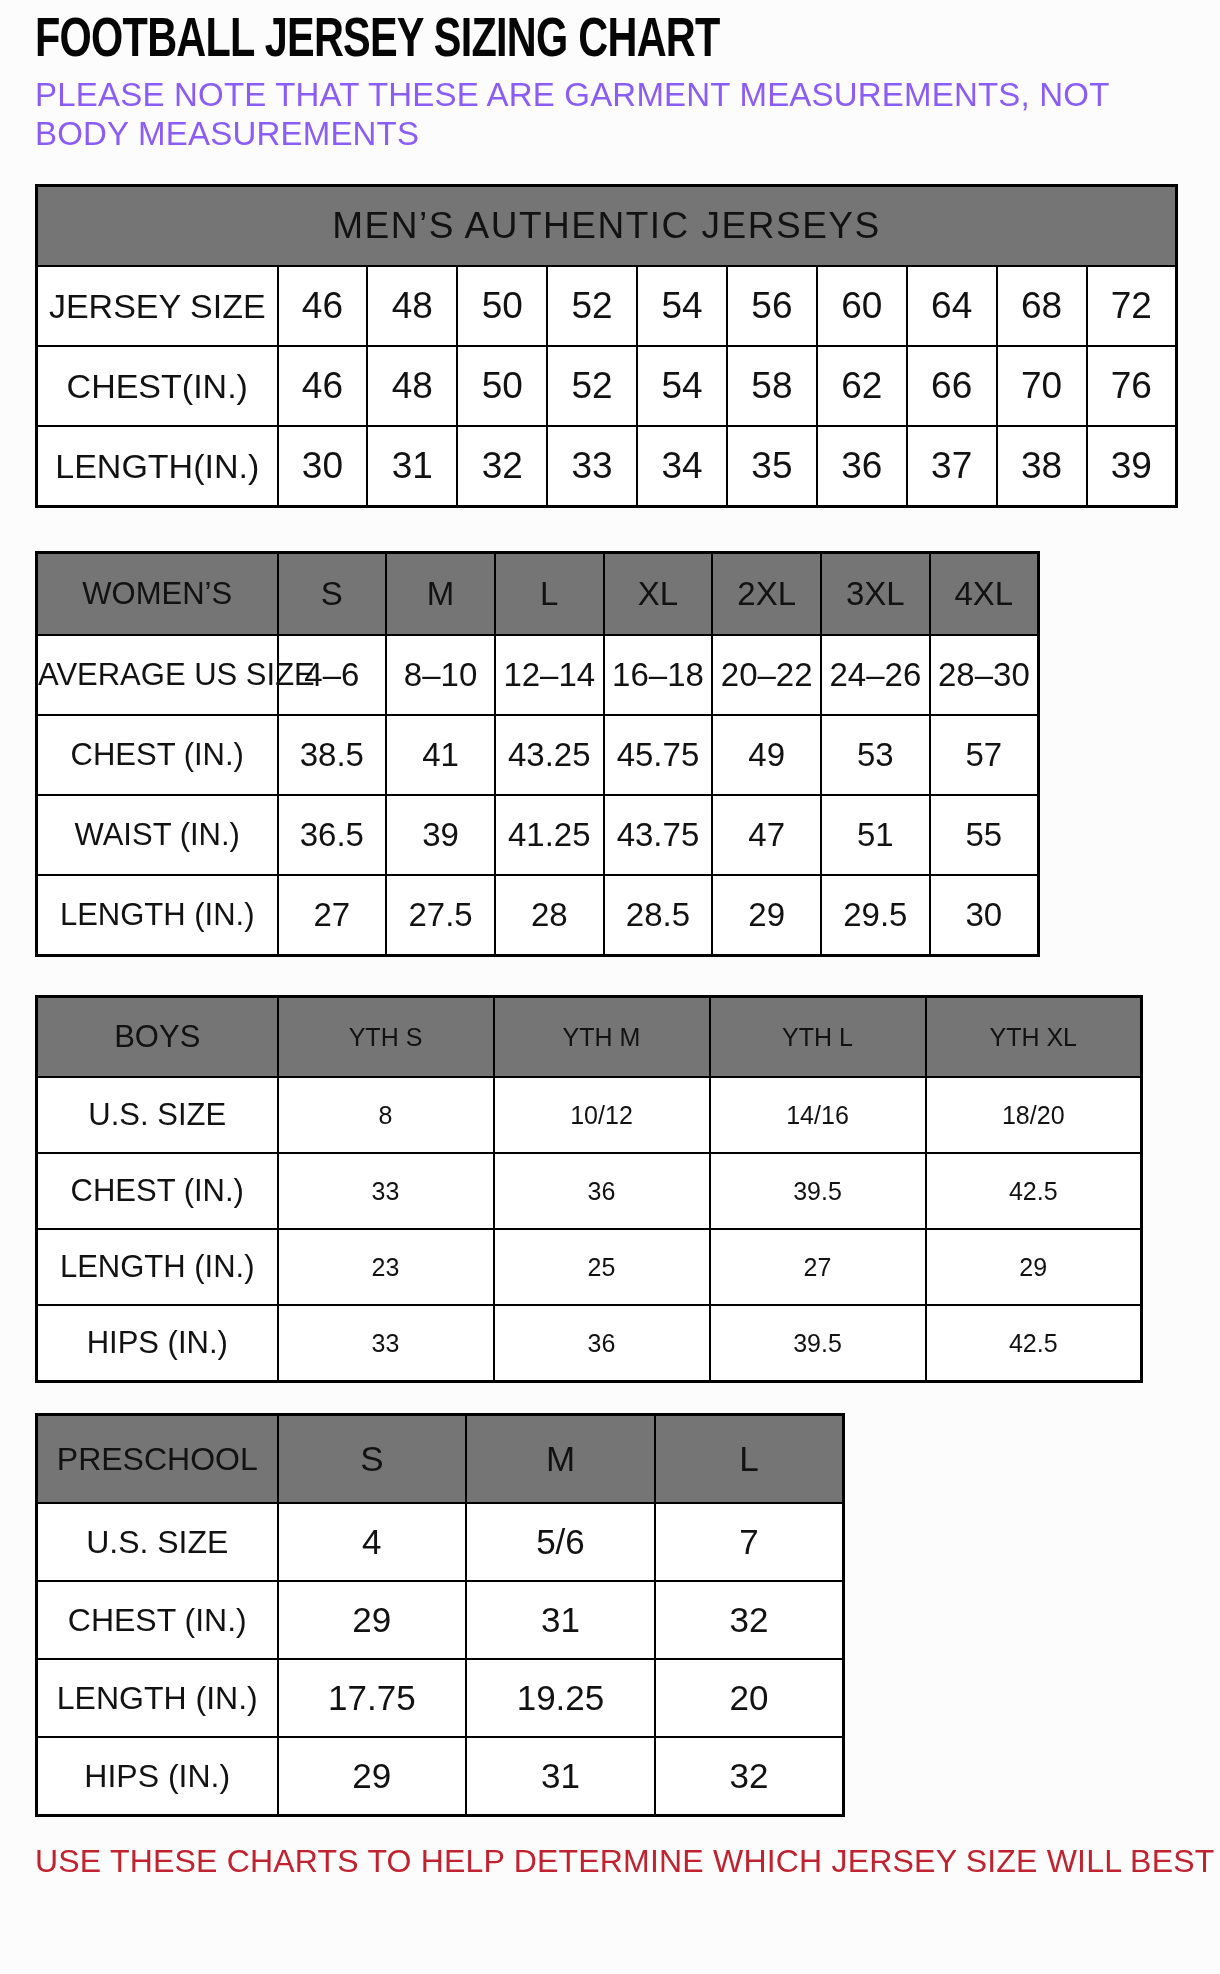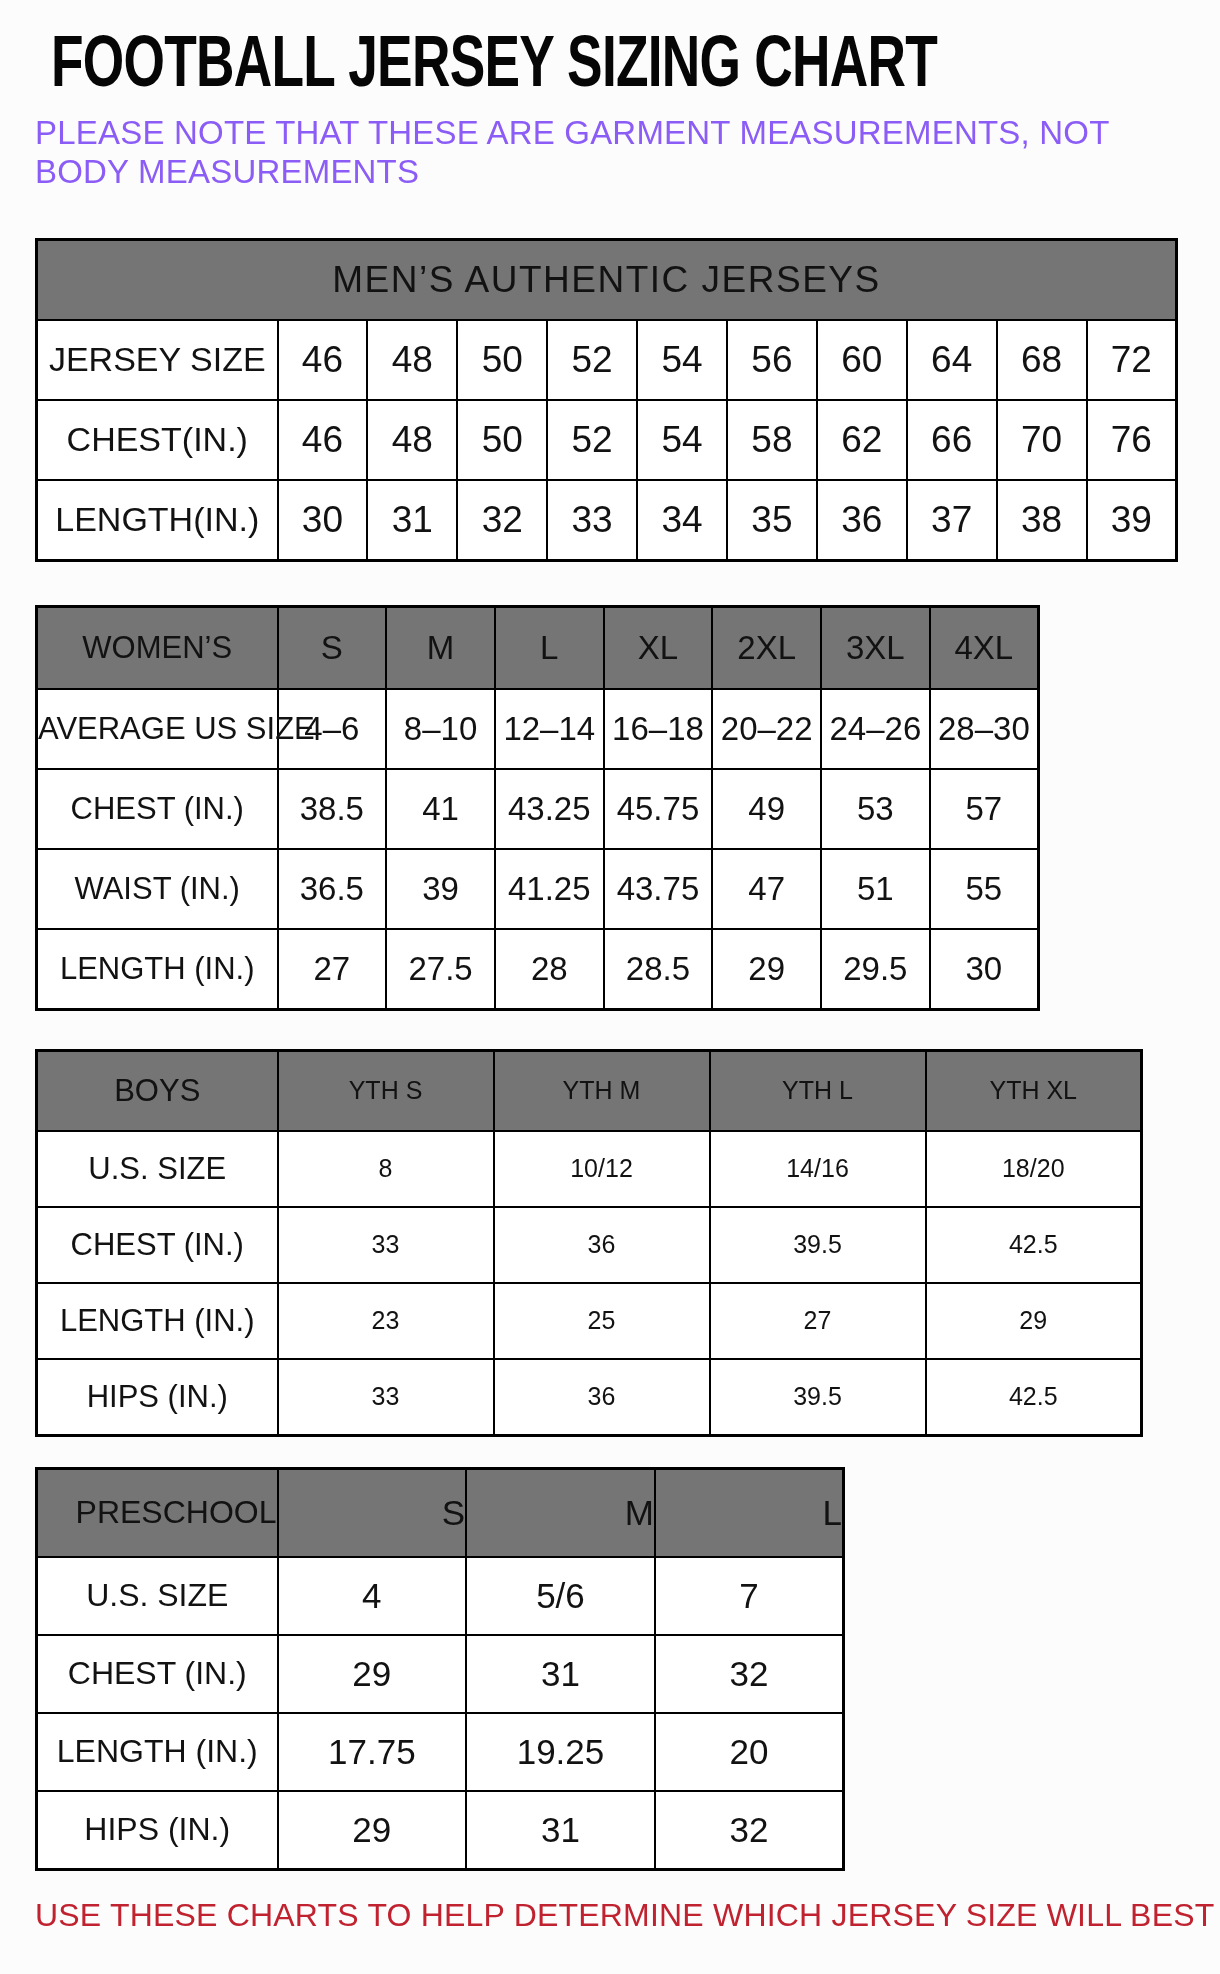--- a/index.html
+++ b/index.html
@@ -1,52 +1,52 @@
 <!DOCTYPE html>
 <html><head>
 <meta charset="utf-8">
 <style>
   html,body{margin:0;padding:0;}
   body{background:#fcfcfc;font-family:"Liberation Sans",sans-serif;color:#111;}
   .page{width:1220px;min-height:1974px;box-sizing:border-box;padding:10px 0 0 35px;background:#fcfcfc;overflow:hidden;}
 
   
-  h1.title{margin:16px;font-size:72px;line-height:0.98;color:#060606;white-space:nowrap;}
+  h1.title{margin:0;font-size:56px;line-height:0.98;color:#060606;white-space:nowrap;}
   .title-inner{display:inline-block;font-weight:bold;transform:scaleX(0.74);transform-origin:0 50%;letter-spacing:-1px;}
 
   
   .subtitle{margin:10px 0 0 0;max-width:1110px;font-size:33px;line-height:1.2;color:#8b5cf6;letter-spacing:0.2px;}
   .footer-note{margin:26px 0 0 0;font-size:32px;color:#c0222f;letter-spacing:0.2px;white-space:nowrap;}
 
   
   table.sizing{border-collapse:collapse;background:#ffffff;table-layout:fixed;border:3px solid #000;}
   table.sizing td{border:2px solid #000;text-align:center;vertical-align:middle;padding:0;color:#121212;white-space:nowrap;}
   col.c-label{width:241px;}
 
   td.banner{background:#757575;color:#fff;font-size:42px;letter-spacing:1.5px;height:82px;border-bottom:4px solid #000;}
   td.hdr{background:#757575;color:#fff;border-bottom:4px solid #000;}
   td.lbl{white-space:pre-line;line-height:1.15;}
 
-  .t-mens{width:1143px;margin-top:46px;padding-left:31px;}
+  .t-mens{width:1143px;margin-top:30px;padding-left:31px;}
   .t-mens td{font-size:37px;height:78px;}
   .t-mens td.lbl{font-size:34px;}
 
   .t-womens{width:1005px;margin-top:43px;}
   .t-womens td{font-size:33px;height:78px;}
   .t-womens td.hdr{height:80px;}
   .t-womens td.lbl{font-size:31px;}
 
   .t-boys{width:1108px;margin-top:38px;}
   .t-boys td{font-size:25px;height:74px;}
   .t-boys td.hdr{height:78px;}
   .t-boys td.lbl{font-size:31px;}
 
   .t-pre{width:810px;margin-top:30px;}
   .t-pre td{font-size:35px;height:76px;}
-  .t-pre td.hdr{height:86px;text-align:right;}
+  .t-pre td.hdr{height:86px;}
   .t-pre td.lbl{font-size:32px;}
 </style>
 </head>
 <body>
 
 <div class="page">
 
   <h1 class="title"><span class="title-inner">FOOTBALL JERSEY SIZING CHART</span></h1>
 
   <p class="subtitle">PLEASE NOTE THAT THESE ARE GARMENT MEASUREMENTS, NOT BODY MEASUREMENTS</p>

